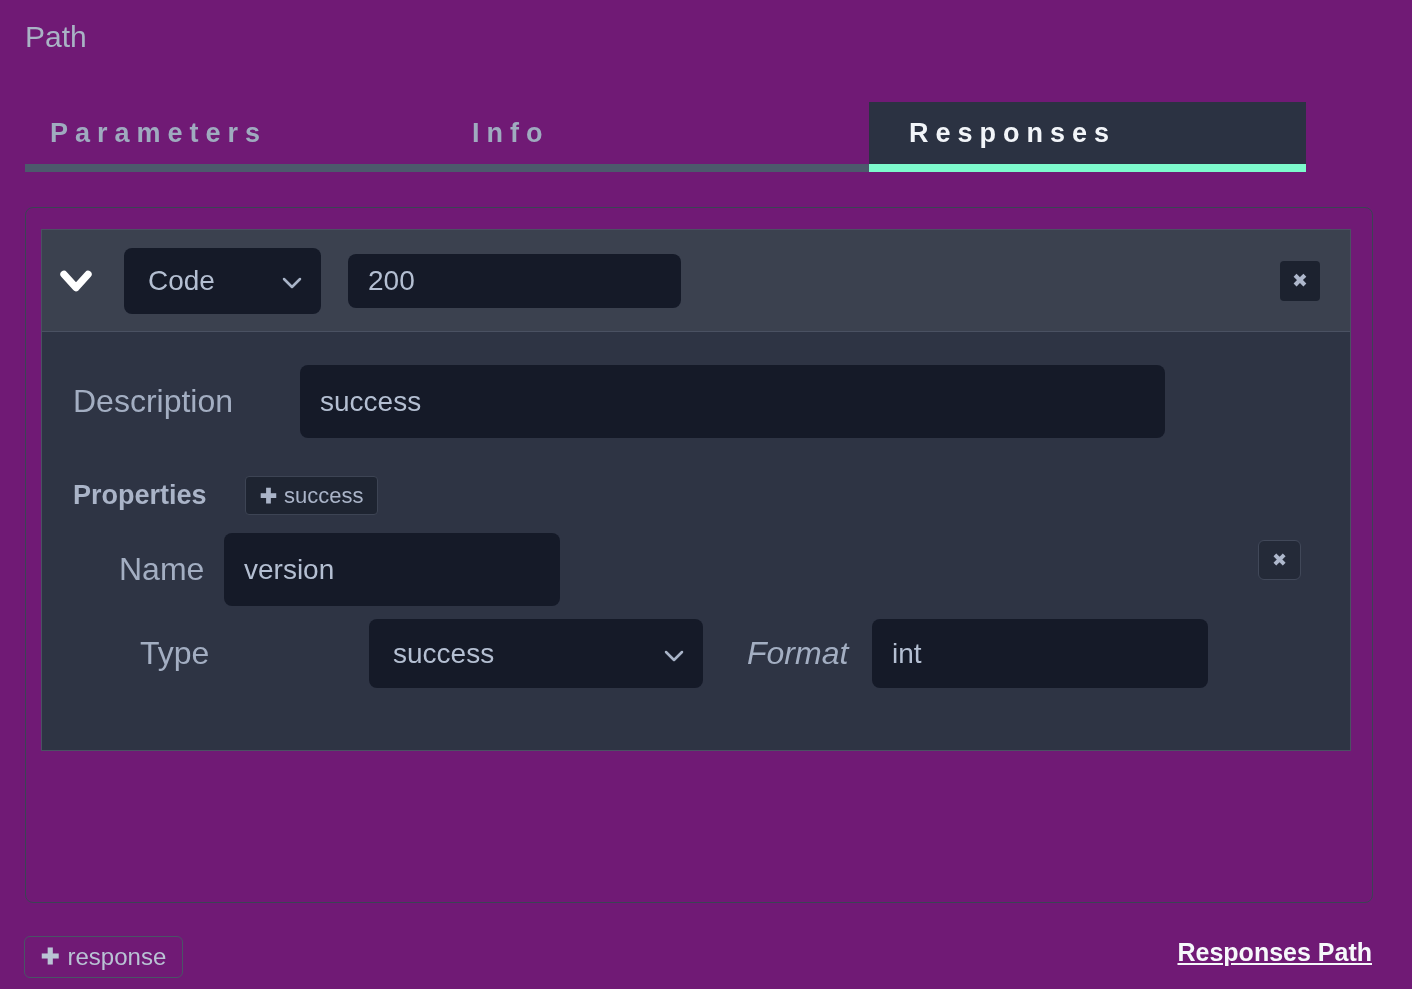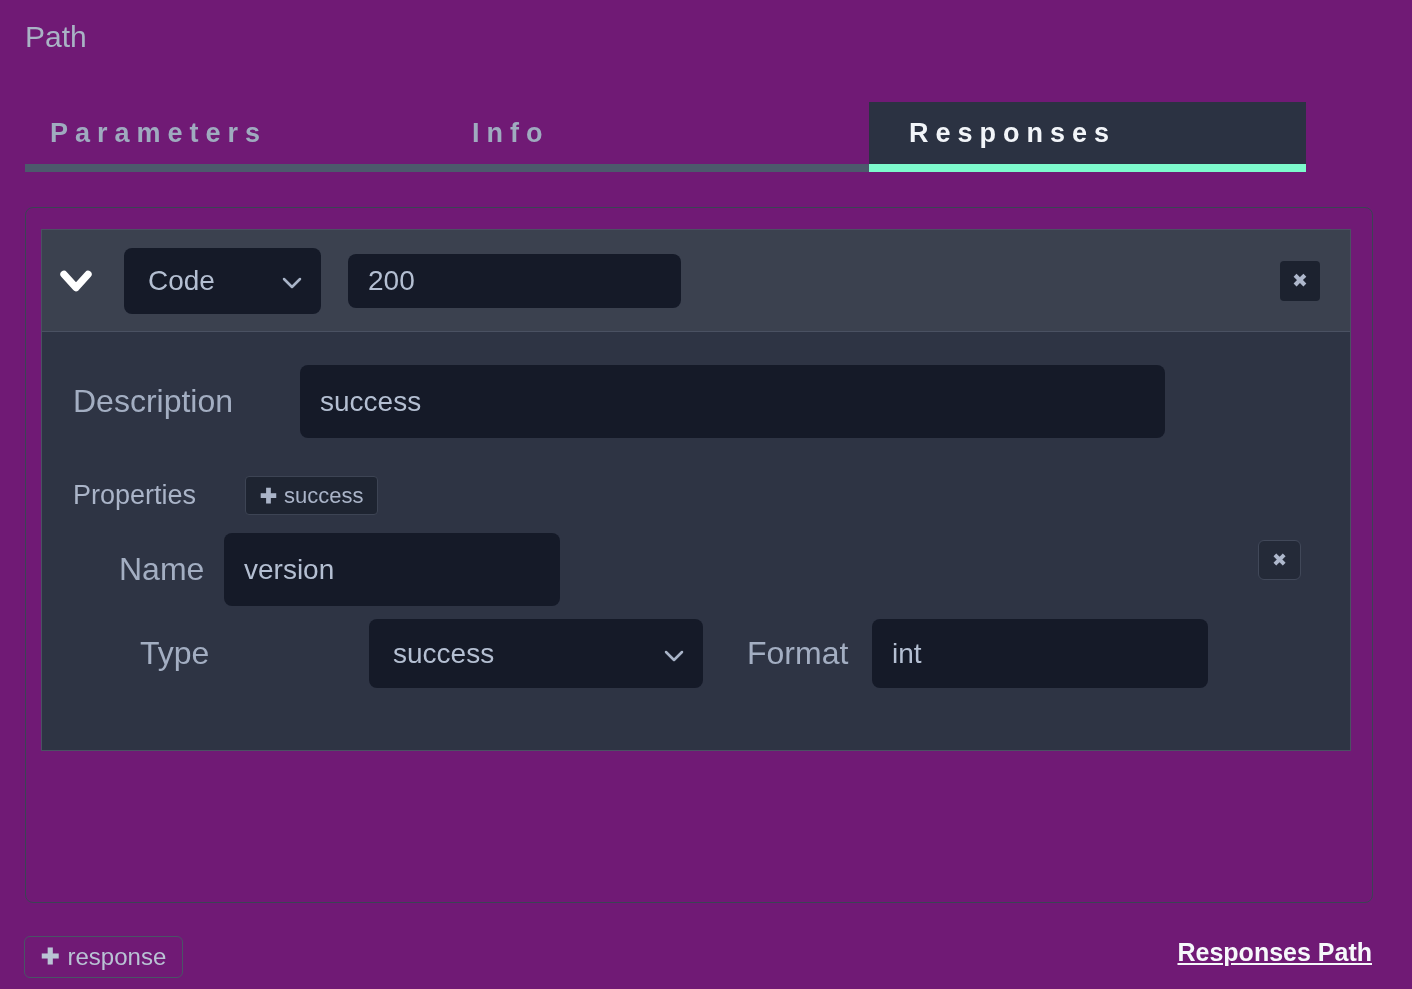--- a/index.html
+++ b/index.html
@@ -57,34 +57,34 @@
     background:#1c222f; border:none; border-radius:4px; color:#aeb8cc;
     cursor:pointer; font-family:"Liberation Sans", sans-serif;
   }
   .header-x { width:40px; height:40px; margin-left:auto; font-size:19px; }
 
   
   .card-body { position:relative; height:419px; }
   .field-label { position:absolute; color:#a3aec2; font-size:32px; white-space:nowrap; }
   .lbl-description { left:31px;  top:33px;  height:73px; line-height:73px; }
   .inp-description { position:absolute; left:258px; top:33px;  width:865px; height:73px; }
-  .lbl-properties  { left:31px;  top:144px; height:39px; line-height:39px; font-weight:normal; font-size:27px; color:#aab4c8; }
+  .lbl-properties  { left:31px;  top:144px; height:39px; line-height:39px; font-weight:bold; font-size:27px; color:#aab4c8; }
   .btn-add-property{
     position:absolute; left:203px; top:144px; height:39px; box-sizing:border-box;
     display:flex; align-items:center; gap:7px; padding:0 14px;
     background:#1e2431; border:1px solid #3d4454; border-radius:4px;
     color:#aab4c8; font-size:22px; cursor:pointer; font-family:"Liberation Sans", sans-serif;
   }
   .lbl-name   { left:77px;  top:201px; height:73px; line-height:73px; }
   .inp-name   { position:absolute; left:182px; top:201px; width:336px; height:73px; }
   .prop-x     { position:absolute; left:1216px; top:208px; width:43px; height:40px;
                 background:#242a38; border:1px solid #414859; border-radius:6px; font-size:18px; }
   .lbl-type   { left:98px;  top:287px; height:69px; line-height:69px; }
   .type-select{ position:absolute; left:327px; top:287px; width:334px; height:69px; }
-  .lbl-format { left:705px; top:287px; height:69px; line-height:69px; }
+  .lbl-format { left:705px; top:287px; height:69px; line-height:69px;font-style:italic; }
   .inp-format { position:absolute; left:830px; top:287px; width:336px; height:69px; }
 
   
   .btn-add-response {
     position:absolute; left:24px; top:936px; height:42px; box-sizing:border-box;
     display:flex; align-items:center; gap:8px; padding:0 16px;
     background:transparent; border:1px solid #4a5366; border-radius:6px;
     color:#b9c3d4; font-size:24px; cursor:pointer; font-family:"Liberation Sans", sans-serif;
   }
   .plus-glyph { font-weight:bold; font-size:0.92em; }

